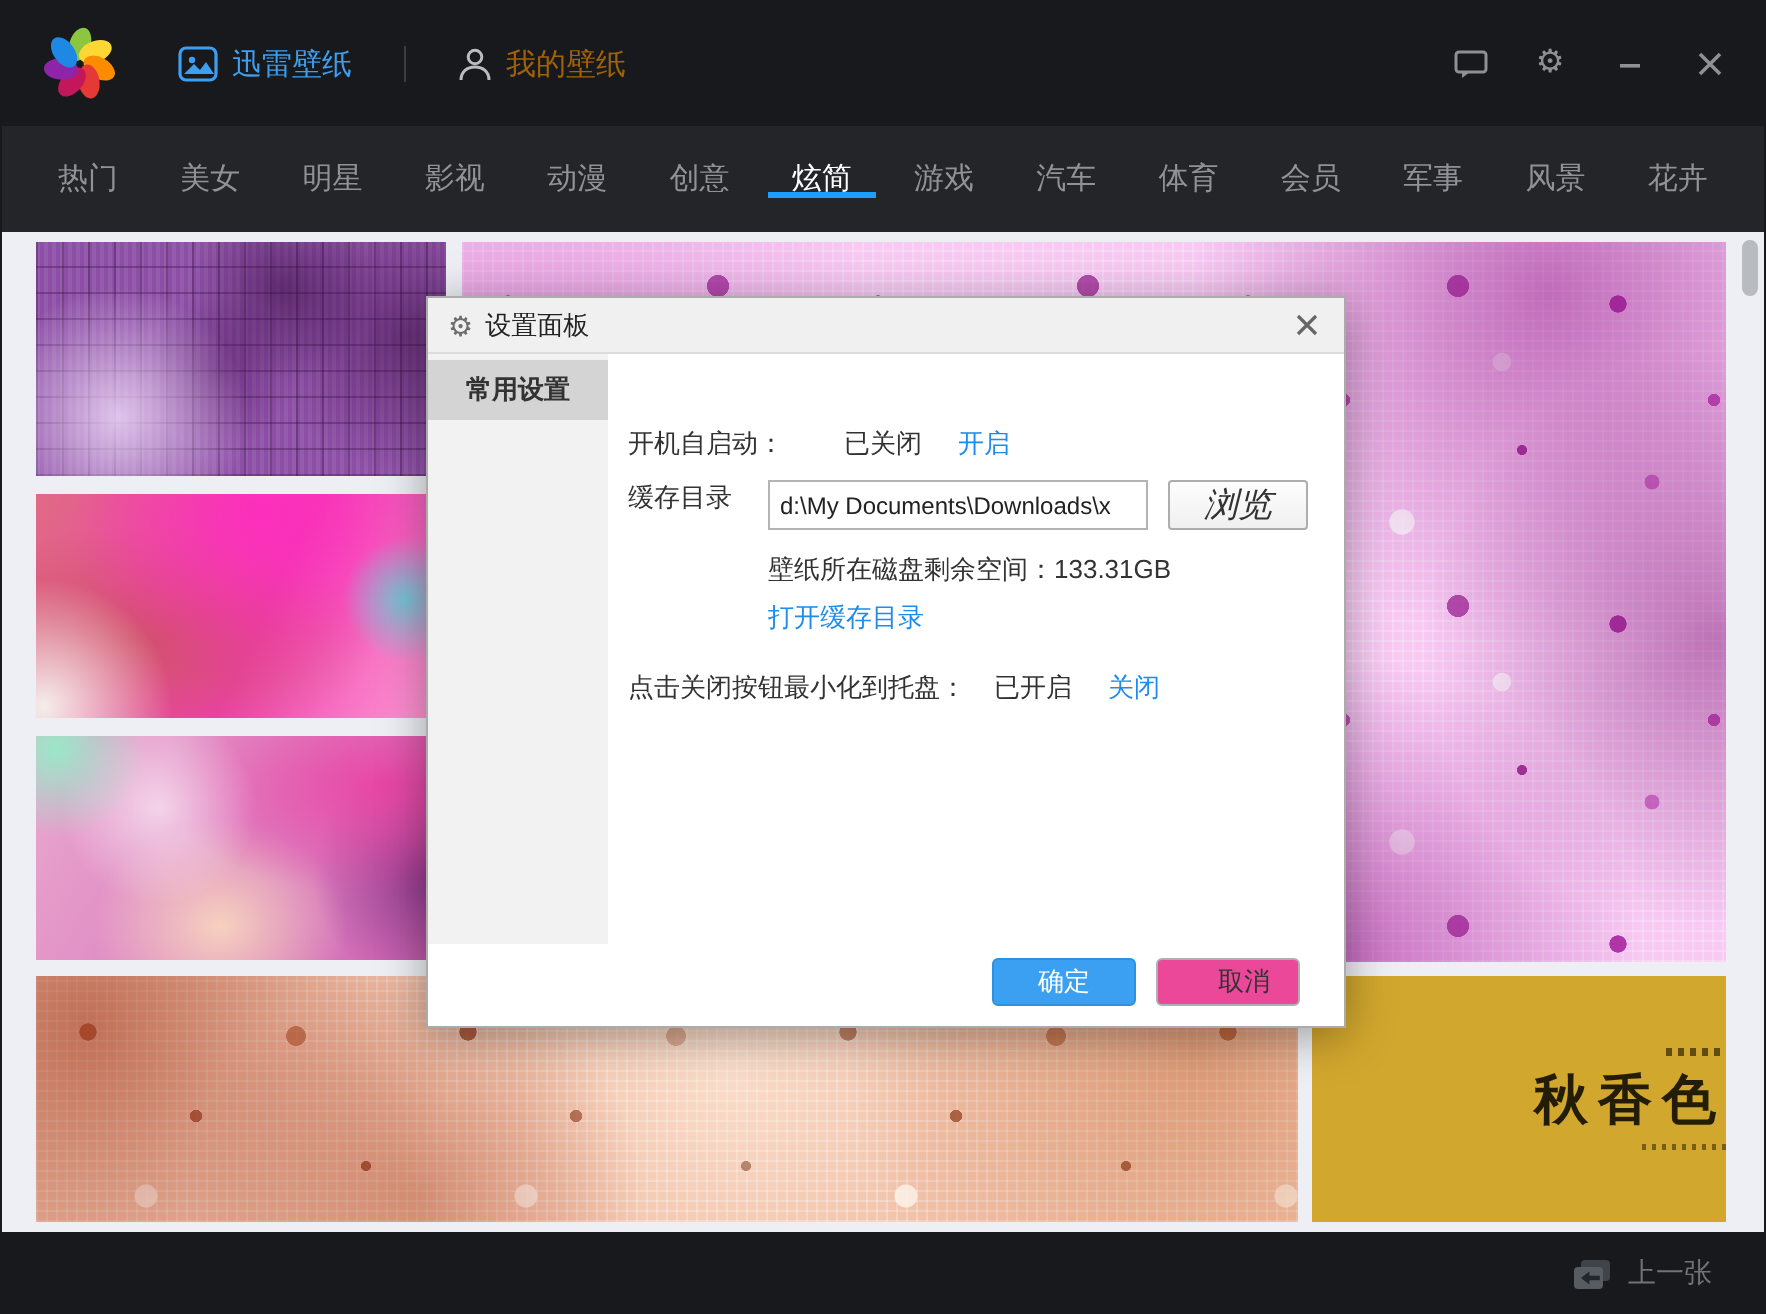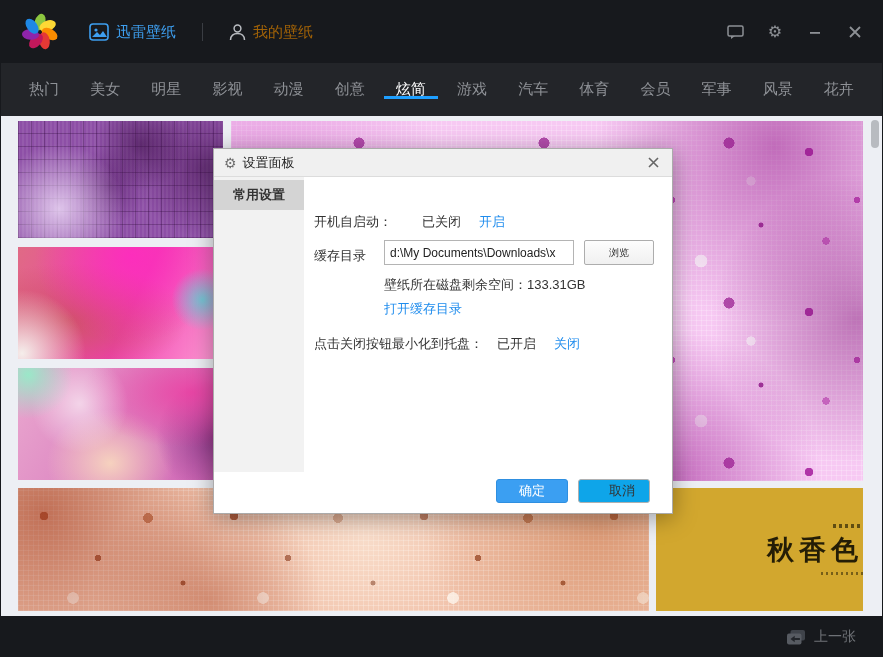--- a/index.html
+++ b/index.html
@@ -106,36 +106,36 @@
   .dialog { position:absolute; left:212px; top:147px; width:460px; height:366px; background:#ffffff; border:1px solid #ababab; box-shadow:0 4px 22px rgba(0,0,0,.35); font-size:13px; color:#333; }
   .dlg-header { position:absolute; left:0; top:0; width:100%; height:28px; background:#f0f0f0; border-bottom:1px solid #dcdcdc; display:flex; align-items:center; padding:0 10px; gap:6px; }
   .dlg-gear { color:#6e6e6e; font-size:14px; line-height:1; }
   .dlg-title { font-size:13px; color:#222; }
   .dlg-close { margin-left:auto; width:18px; height:18px; display:flex; align-items:center; justify-content:center; cursor:pointer; }
   .dlg-side { position:absolute; left:0; top:28px; width:90px; height:295px; background:#f2f2f2; padding-top:3px; }
   .side-item { position:relative; height:30px; display:flex; align-items:center; justify-content:center; font-size:13px; color:#333; cursor:pointer; }
   .side-item.selected { background:#d4d4d4; font-weight:bold; }
   .side-item.selected::after { content:""; position:absolute; right:-6px; top:9px; border-top:6px solid transparent; border-bottom:6px solid transparent; border-left:6px solid #d4d4d4; }
   .dlg-content { position:absolute; left:90px; top:28px; right:0; bottom:0; background:#fff; }
-  .row { position:absolute; display:flex; align-items:flex-end; }
+  .row { position:absolute; display:flex; align-items:flex-start; }
   .row-autostart { left:10px; top:36px; gap:0; }
   .lbl { color:#333; }
   .gap30 { display:inline-block; width:30px; }
   .status { color:#333; }
   .link { color:#1f8ced; cursor:pointer; margin-left:18px; }
   .row-cache { left:10px; top:63px; }
   .cache-input { margin-left:18px; width:190px; height:25px; border:1px solid #b4b4b4; padding:11px 5px; font-size:12px; font-family:"Liberation Sans","DejaVu Sans",sans-serif; color:#222; }
-  .btn-browse { margin-left:10px; width:70px; height:25px; background:linear-gradient(#fdfdfd,#f0f0f0); border:1px solid #adadad; border-radius:2px; font-size:10px; color:#333; cursor:pointer; }
+  .btn-browse { margin-left:10px; width:70px; height:25px; background:linear-gradient(#fdfdfd,#f0f0f0); border:1px solid #adadad; border-radius:2px; font-size:17px; color:#333; cursor:pointer;font-style:italic; }
   .row-disk { left:80px; top:99px; }
   .row-open { left:80px; top:123px; }
   .row-open .link { margin-left:0; }
   .row-tray { left:10px; top:158px; }
   .dlg-footer-btn { position:absolute; height:24px; width:72px; font-size:13px; border-radius:3px; cursor:pointer; }
   .btn-ok { right:104px; bottom:10px; background:#3b9ff2; border:1px solid #2f8fe0; color:#fff; }
-  .btn-cancel { right:22px; bottom:10px; background:#0ea5e9; border:1px solid #b0b0b0; color:#333;padding-left:16px; }
+  .btn-cancel { right:22px; bottom:10px; background:#ec4899; border:1px solid #b0b0b0; color:#333;padding-left:16px; }
 
   
   .footer { position:absolute; left:0; top:615px; width:100%; height:42px; background:#17191d; display:flex; align-items:center; }
   .prev-group { margin-left:auto; margin-right:26px; display:flex; align-items:center; gap:8px; cursor:pointer; }
   .prev-label { color:#6f7277; font-size:14px; }
 </style>
 </head>
 <body>
 
 <div class="window">

